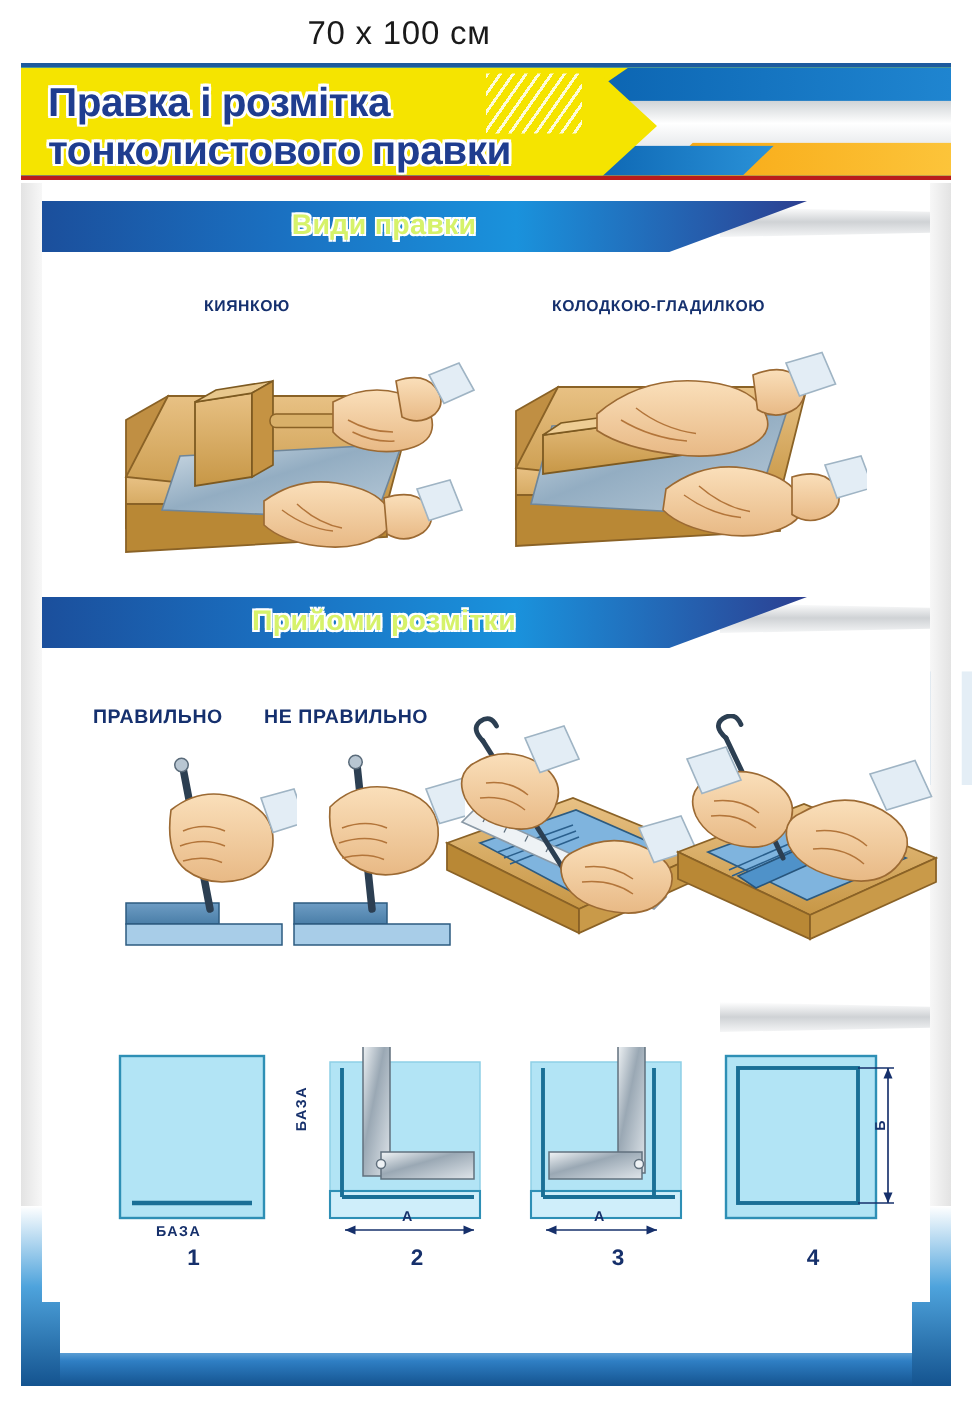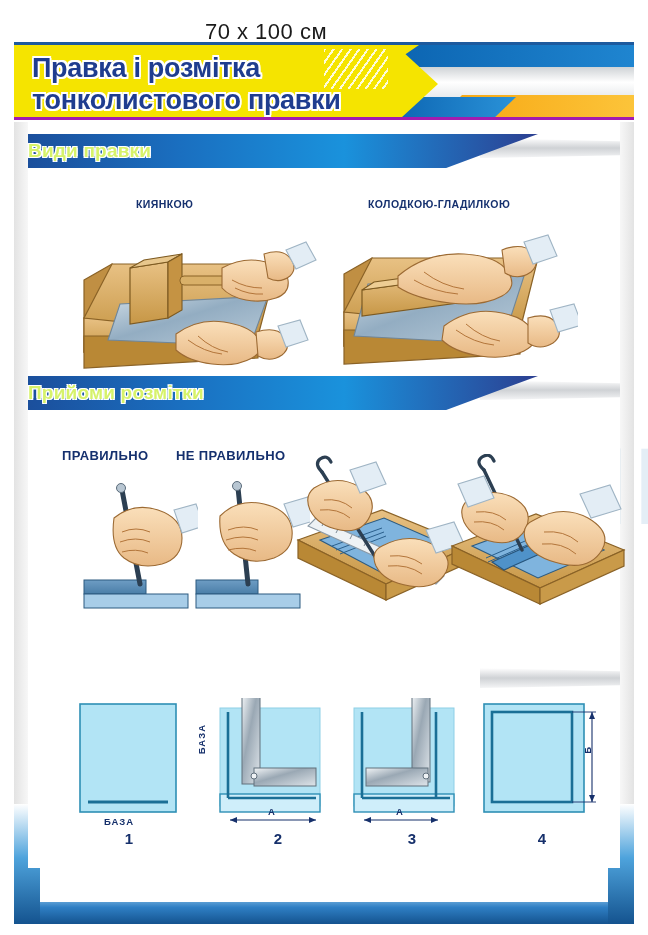--- a/index.html
+++ b/index.html
@@ -8,21 +8,21 @@
     background: #ffffff;
     font-family: "Liberation Sans", sans-serif;
     overflow: hidden;
     position: relative;
   }
 
   
   .size-caption {
     width: 532px; height: 44px;
     display: flex; align-items: center; justify-content: center;
-    font-size: 22px; color: #1a1a1a; letter-spacing: .5px; margin-top: 10px;
+    font-size: 22px; color: #1a1a1a; letter-spacing: .5px;
   }
 
   
   .poster {
     position: absolute; left: 14px; top: 42px;
     width: 620px; height: 882px;
     background: #ffffff;
   }
 
   
@@ -49,21 +49,21 @@
   .frame-side-blue-r {
     position: absolute; right: 0; bottom: 0; width: 26px; height: 120px;
     background: linear-gradient(to top,#14538f,#4ea3dc 55%,#ffffff);
   }
 
   
   .banner {
     position: absolute; left: 0; top: 0; width: 620px; height: 78px;
     background: #0ea5e9; overflow: hidden;
     border-top: 3px solid #1d5a9e;
-    border-bottom: 3px solid #a21caf;
+    border-bottom: 3px solid #b91c1c;
   }
   .banner-yellow { position:absolute; inset:0; background:#f5e400; }
   .banner-deco { position: absolute; right: 0; top: 0; width: 300px; height: 100%; }
   .deco-blue-top {
     position:absolute; right:0; top:0; width:250px; height:24px;
     background: linear-gradient(to right,#0b63b0,#1f85d0);
     clip-path: polygon(14% 0, 100% 0, 100% 100%, 0 100%);
   }
   .deco-silver {
     position:absolute; right:0; top:22px; width:262px; height:34px;
@@ -117,21 +117,21 @@
   }
   .ribbon-tail {
     position:absolute; right:0; top:4px; width:140px; height:20px;
     background: linear-gradient(to bottom,#ffffff,#cfd2d5 50%,#f4f5f6);
     clip-path: polygon(0 0, 100% 16%, 100% 86%, 0 100%);
   }
   .ribbon-body {
     position:absolute; left:0; top:0; width:510px; height:34px;
     background: linear-gradient(to right,#1b4f9c 0%,#1a6fc0 30%,#1a92dc 62%,#2c3f91 100%);
     clip-path: polygon(0 0, 100% 0, 82% 100%, 0 100%);
-    display:flex; align-items:center; 
+    display:flex; align-items:center; justify-content:center;
   }
   .ribbon-label {
     font-size: 19px; font-weight: bold; color: #d6f26a;
     letter-spacing: .2px; padding-right: 54px;
     text-shadow:
       -1.2px -1.2px 0 #fff, 1.2px -1.2px 0 #fff,
       -1.2px  1.2px 0 #fff, 1.2px  1.2px 0 #fff;
   }
 
   .panel-body { position: relative; background: #ffffff; width: 592px; }
@@ -283,21 +283,21 @@
 
         <path d="M116 108 q24 -18 52 -14 q28 4 36 18 q8 13 -8 21 q-18 9 -44 5 q-26 -4 -38 -16 z" fill="url(#sk2)" stroke="#9c6a33" stroke-width="1.1"></path>
         <path d="M128 112 q18 13 38 15" fill="none" stroke="#b3753a" stroke-width="1"></path>
         <path d="M138 106 q16 14 34 17" fill="none" stroke="#b3753a" stroke-width="1"></path>
         <path d="M200 100 q20 -6 28 5 q8 12 -3 20 q-13 8 -25 0 z" fill="url(#sk2)" stroke="#9c6a33" stroke-width="1.1"></path>
         <path d="M222 92 l24 -6 l8 21 l-24 7 z" fill="#e3edf5" stroke="#9fb4c4" stroke-width="1.1"></path>
       </svg>
     </div>
   </div>
 
-  <div class="section" style="top:334px;text-decoration:underline;">
+  <div class="section" style="top:356px;text-decoration:underline;">
     <div class="ribbon">
       <div class="ribbon-tail"></div>
       <div class="ribbon-body">
         <span class="ribbon-label">Прийоми розмітки</span>
       </div>
     </div>
 
     <div class="panel-body" style="height:230px;">
       <div class="cap" style="left:34px; top:38px; font-size:13px;">ПРАВИЛЬНО</div>
       <div class="cap" style="left:148px; top:38px; font-size:13px;">НЕ ПРАВИЛЬНО</div>

